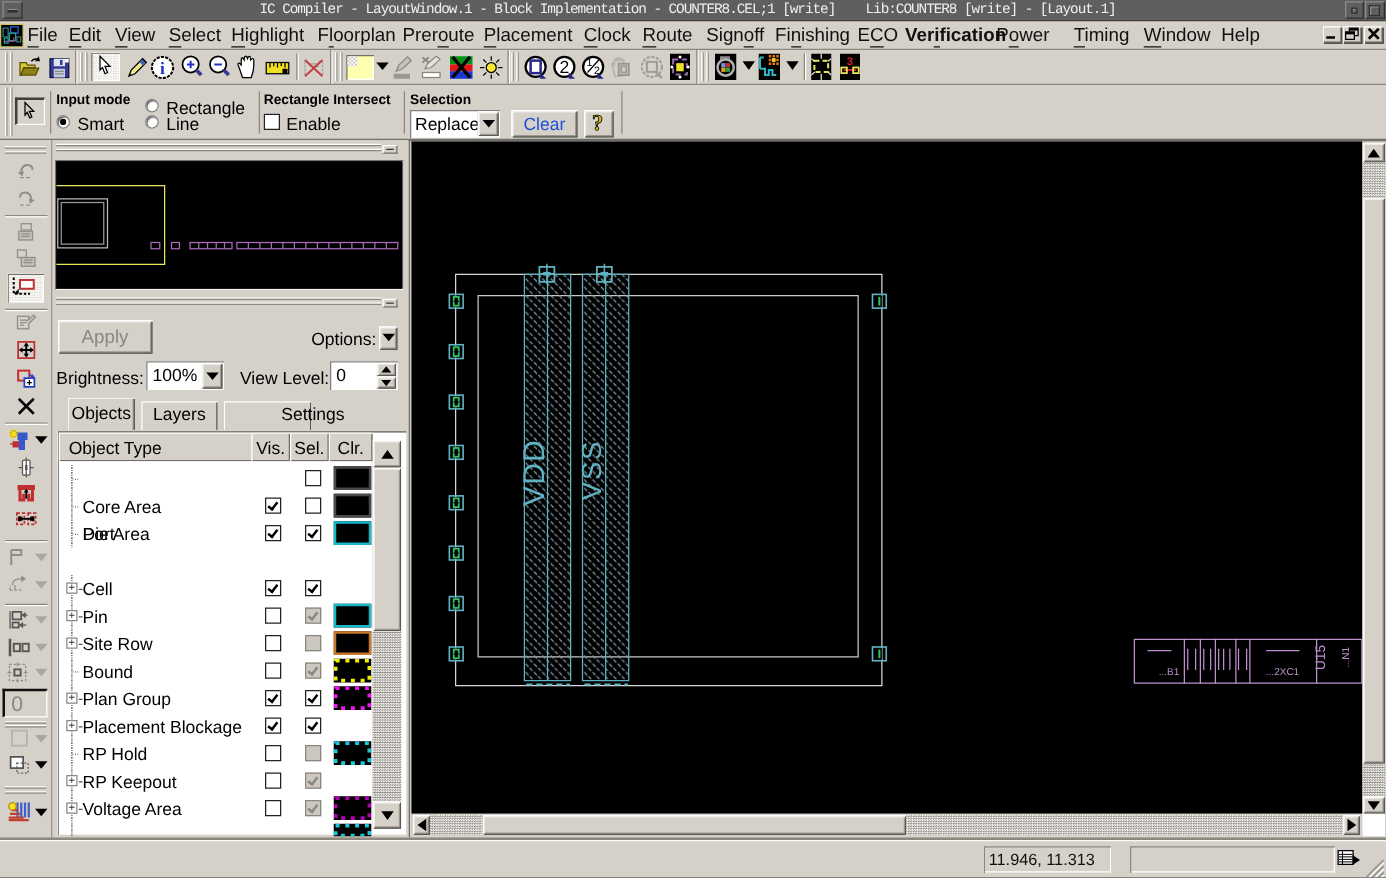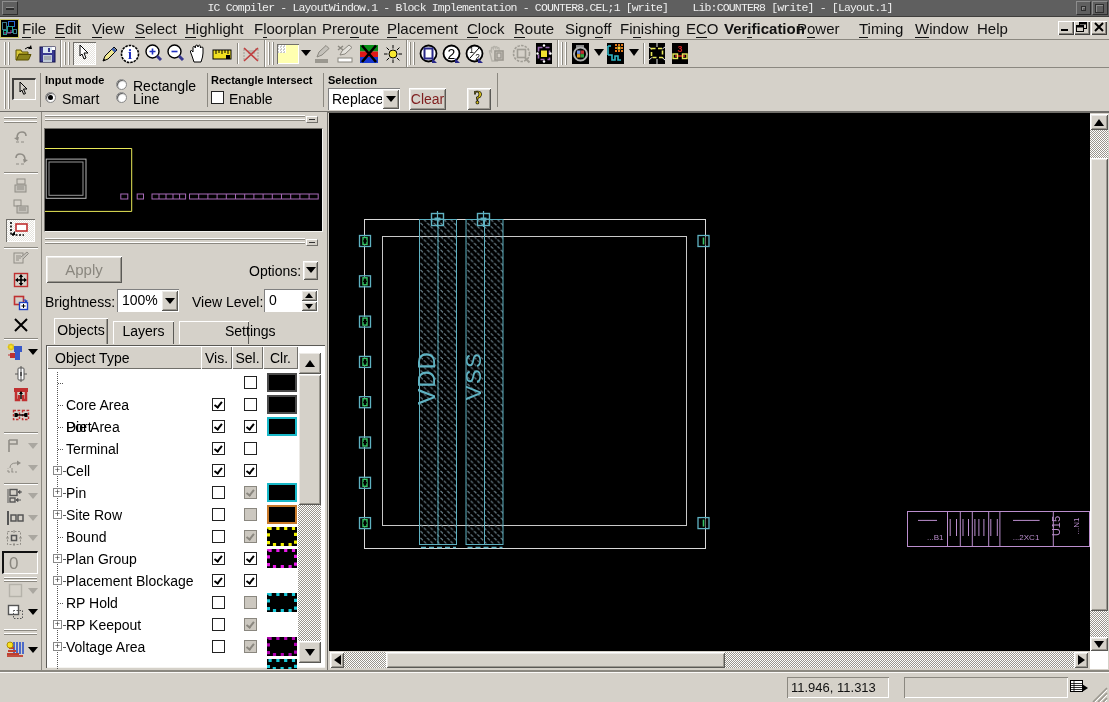--- a/index.html
+++ b/index.html
@@ -383,21 +383,21 @@
   <div class="abs" style="left:211px;top:23px;width:13px;height:13px;background:#fff;border:1.5px solid #222;"></div>
   <div class="rlabel" style="left:229px;top:23px;">Enable</div>
   <div class="abs" style="left:323px;top:5px;width:1px;height:34px;background:#8b8880;"></div>
   <div class="glabel" style="left:328px;top:6px;">Selection</div>
   <div class="abs sunken2" style="left:328px;top:20px;width:72px;height:22px;background:#fff;">
     <div class="abs" style="left:4px;top:3px;font-size:14px;">Replace</div>
     <div class="abs btn" style="right:1px;top:1px;width:17px;height:20px;">
         <div class="abs arr" style="left:3.5px;top:7px;border-left:5px solid transparent;border-right:5px solid transparent;border-top:6px solid #000;"></div>
       </div>
   </div>
-  <div class="abs btn" style="left:409px;top:20px;width:37px;height:22px;font-size:14px;color:#7f1d1d;text-align:center;">
+  <div class="abs btn" style="left:409px;top:20px;width:53px;height:22px;font-size:14px;color:#1d4ed8;text-align:center;">
       <div style="margin-top:3px;">Clear</div>
     </div>
   <div class="abs btn" style="left:467px;top:20px;width:24px;height:22px;">
     <svg width="22" height="20">
         <text x="11" y="16" font-family="Liberation Serif" font-size="18" font-weight="bold" fill="#d8c018" stroke="#000" stroke-width="0.7" text-anchor="middle">?</text>
       </svg>
   </div>
   <div class="abs" style="left:497px;top:5px;width:1px;height:34px;background:#8b8880;"></div>
 </div>
 
@@ -704,29 +704,20 @@
         <div class="abs" style="left:10px;top:0;width:1px;height:22px;background-image:linear-gradient(#555 25%, transparent 25%, transparent 50%, #555 50%, #555 75%, transparent 75%);background-size:1px 4px;"></div>
         <div class="abs" style="left:11px;top:11px;width:5px;height:1px;background-image:linear-gradient(90deg,#555 50%, transparent 50%);background-size:2px 1px;"></div>
         <div class="abs" style="left:19px;top:3px;font-size:14px;">Port</div>
         <div class="cb" style="left:165px;">
           <i></i>
         </div>
         <div class="cb" style="left:197px;">
           <i></i>
         </div>
         <div class="swatch" style="border:2.5px solid #18b8c8;"></div>
-      </div>
-      <div class="throw" style="top:93px;background:#background:#dfdfdf;">
-        <div class="abs" style="left:10px;top:0;width:1px;height:22px;background-image:linear-gradient(#555 25%, transparent 25%, transparent 50%, #555 50%, #555 75%, transparent 75%);background-size:1px 4px;"></div>
-        <div class="abs" style="left:11px;top:11px;width:5px;height:1px;background-image:linear-gradient(90deg,#555 50%, transparent 50%);background-size:2px 1px;"></div>
-        <div class="abs" style="left:19px;top:3px;font-size:14px;">Terminal</div>
-        <div class="cb" style="left:165px;">
-          <i></i>
-        </div>
-        <div class="cb" style="left:197px;"></div>
       </div>
       <div class="throw" style="top:115px;background:#background:#ffffff;">
         <div class="abs" style="left:10px;top:0;width:1px;height:22px;background-image:linear-gradient(#555 25%, transparent 25%, transparent 50%, #555 50%, #555 75%, transparent 75%);background-size:1px 4px;"></div>
         <div class="expander">+</div>
         <div class="abs" style="left:16px;top:11px;width:3px;height:1px;background:#555;"></div>
         <div class="abs" style="left:19px;top:3px;font-size:14px;">Cell</div>
         <div class="cb" style="left:165px;">
           <i></i>
         </div>
         <div class="cb" style="left:197px;">

